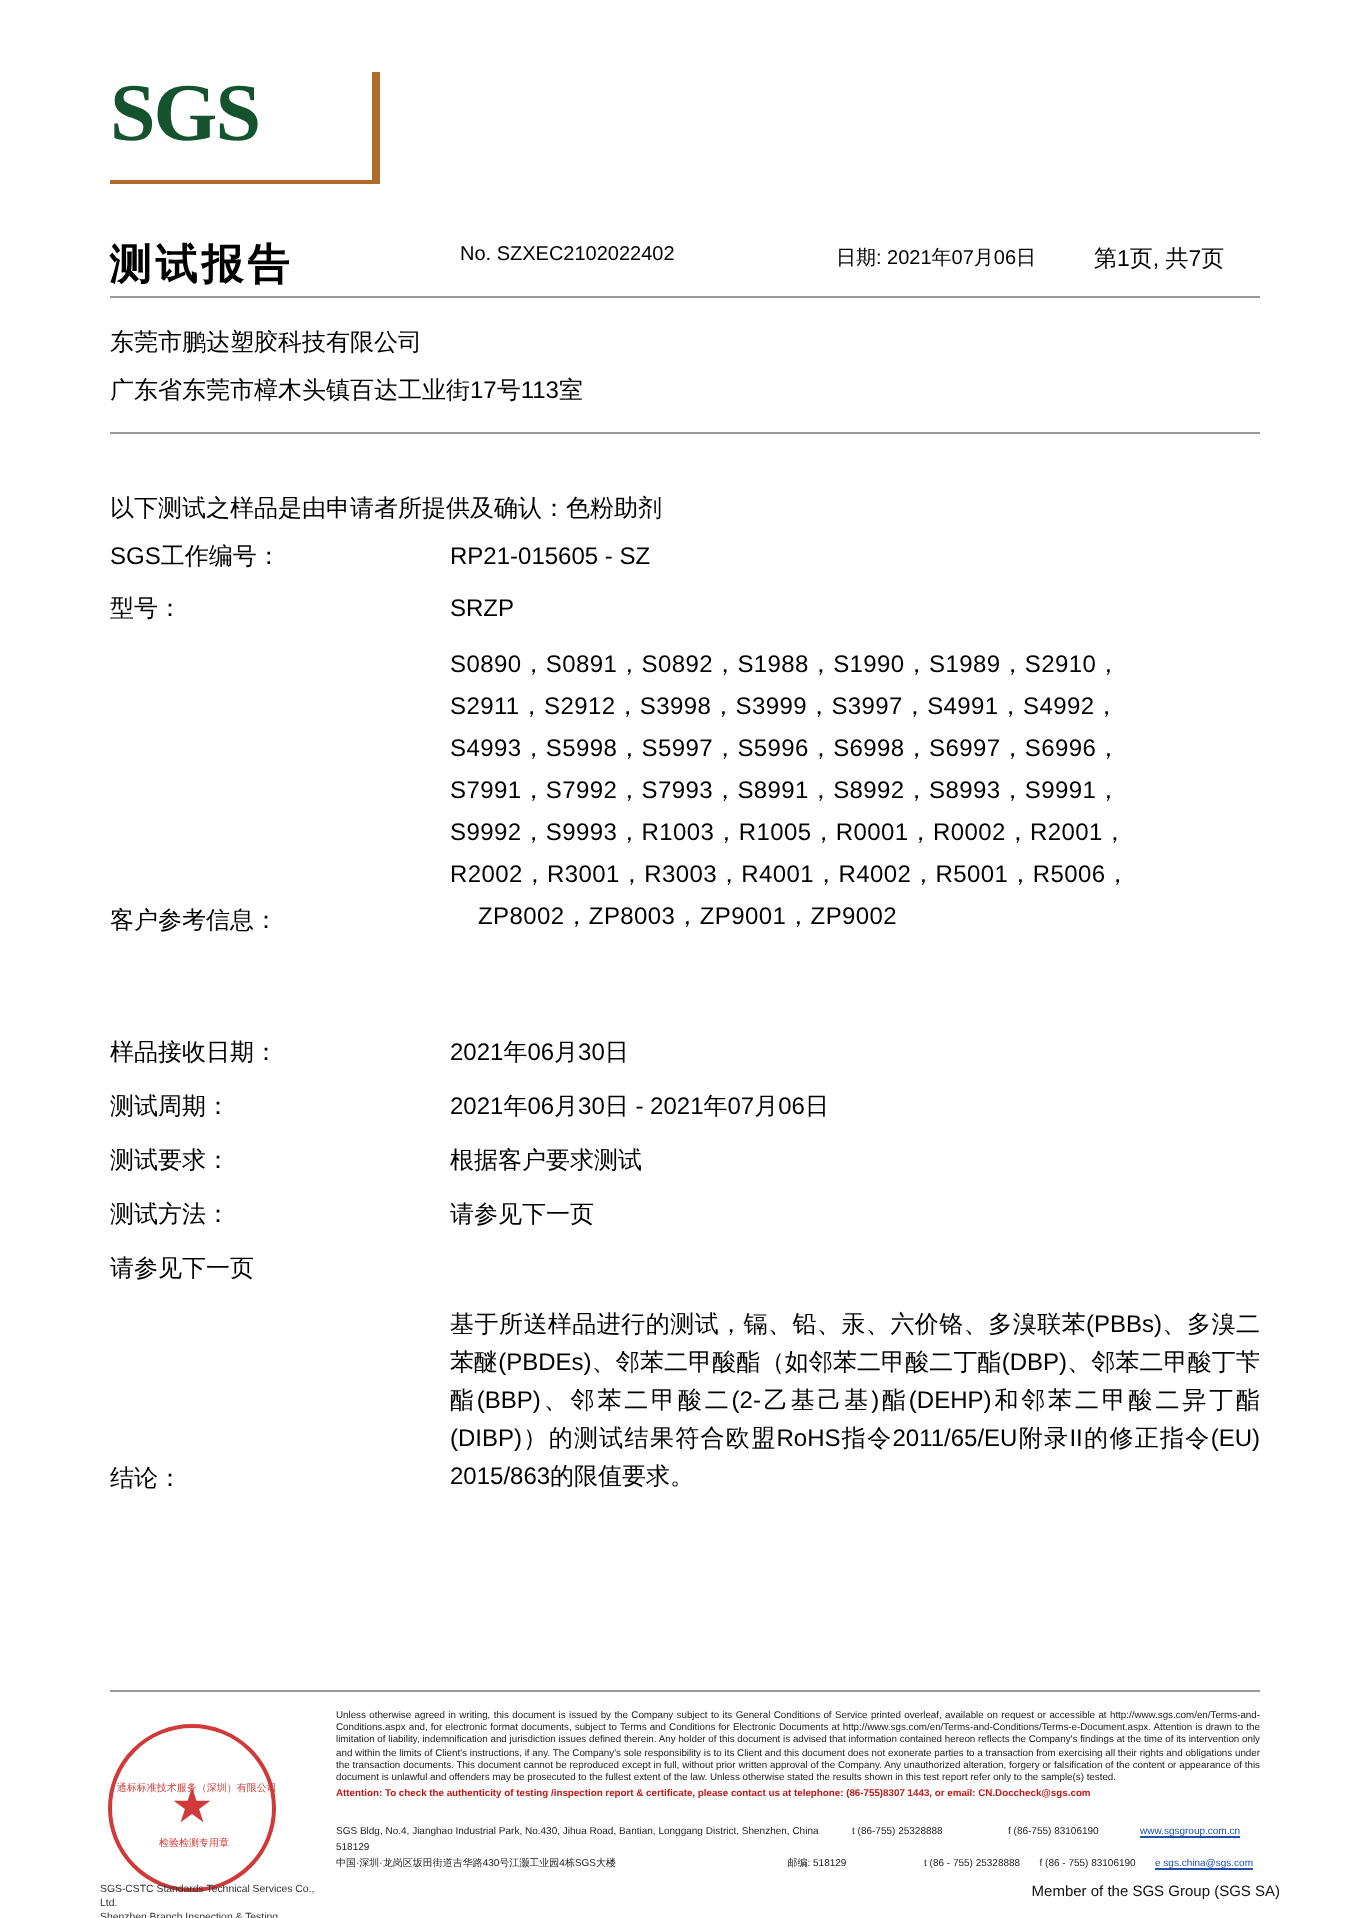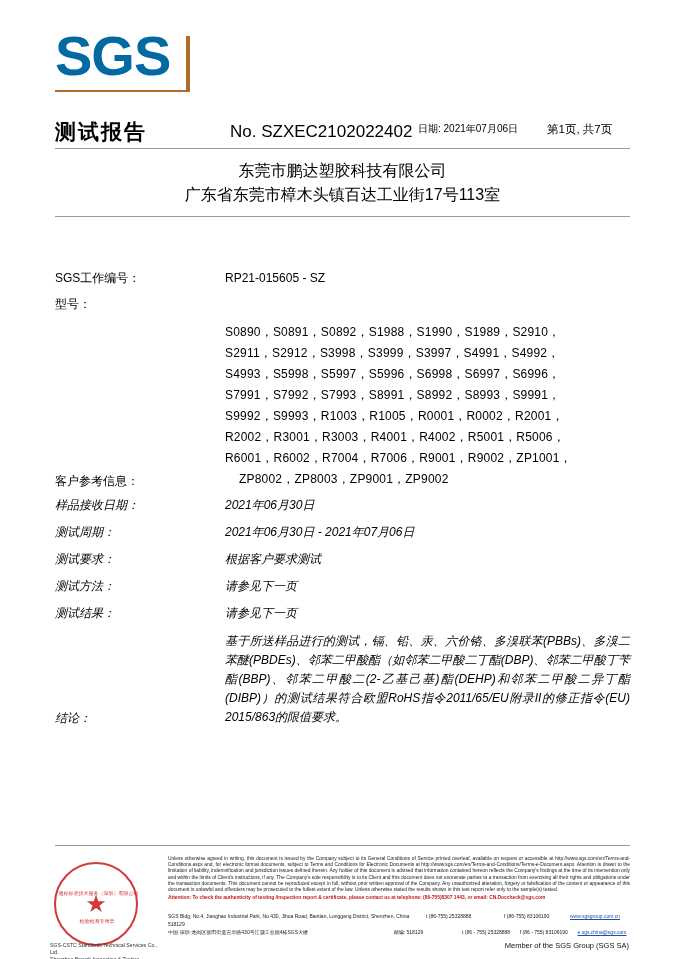--- a/index.html
+++ b/index.html
@@ -24,25 +24,25 @@
 
   
   .logo-wrap {
     position: absolute;
     left: 55px;
     top: 28px;
     width: 330px;
     height: 70px;
   }
   .sgs-logo {
-    font-family: Liberation Sans, sans-serif;
+    font-family: Liberation Serif, serif;
     font-weight: bold;
-    font-size: 56px;
+    font-size: 41px;
     letter-spacing: -1px;
-    color: #0369a1;
+    color: #14532d;
     line-height: 56px;
   }
   .logo-rule {
     position: absolute;
     left: 0;
     top: 62px;
     width: 134px;
     height: 2px;
     background: #b06a2c;
   }
@@ -68,21 +68,21 @@
     left: 0;
     top: 0;
     font-size: 21px;
     font-weight: bold;
     letter-spacing: 2px;
   }
   .doc-no {
     position: absolute;
     left: 175px;
     top: 4px;
-    font-size: 17px;
+    font-size: 10px;
   }
   .doc-date {
     position: absolute;
     left: 363px;
     top: 4px;
     font-size: 10px;
   }
   .doc-page {
     position: absolute;
     left: 492px;
@@ -97,23 +97,22 @@
     height: 1px;
     background: #9a9a9a;
   }
 
   
   .applicant {
     position: absolute;
     left: 55px;
     top: 160px;
     width: 575px;
-    font-size: 16px;
+    font-size: 12px;
     line-height: 22px;
-    text-align: center;
   }
   .applicant div { margin-bottom: 2px; }
 
   .applicant-rule {
     position: absolute;
     left: 55px;
     top: 216px;
     width: 575px;
     height: 1px;
     background: #9a9a9a;
@@ -151,24 +150,23 @@
   }
   .ref-lines div {
     line-height: 21px;
     letter-spacing: 0.2px;
   }
   .ref-lines div.indent { padding-left: 14px; }
 
   .fields-2 {
     position: absolute;
     left: 55px;
-    top: 497px;
+    top: 518px;
     width: 575px;
     font-size: 12px;
-    font-style: italic;
   }
   .fields-2 .field-row { margin-bottom: 10px; }
 
   .conclusion-text {
     line-height: 19px;
     text-align: justify;
   }
 
   
   .footer-rule {
@@ -271,21 +269,21 @@
   }
   .addr .row { display: flex; }
   .addr .c1 { width: 258px; }
   .addr .c2 { width: 78px; }
   .addr .c3 { width: 66px; }
   .addr .c4 { width: 60px; }
   .addr .blue { color: #1f4fa8; text-decoration: underline; }
 
   .member {
     position: absolute;
-    right: 48px;
+    right: 37px;
     top: 941px;
     font-size: 7.5px;
     color: #111;
   }
 </style>
 </head>
 <body>
 
 <div class="page">
 
@@ -302,39 +300,40 @@
     <div class="doc-page">第1页, 共7页</div>
   </div>
   <div class="title-underline"></div>
 
   <div class="applicant">
     <div>东莞市鹏达塑胶科技有限公司</div>
     <div>广东省东莞市樟木头镇百达工业街17号113室</div>
   </div>
   <div class="applicant-rule"></div>
 
+  <div class="sample-statement">以下测试之样品是由申请者所提供及确认：色粉助剂</div>
 
   <div class="fields">
     <div class="field-row">
       <div class="field-label">SGS工作编号：</div>
       <div class="field-value">RP21-015605 - SZ</div>
     </div>
     <div class="field-row">
       <div class="field-label">型号：</div>
+      <div class="field-value">SRZP</div>
     </div>
     <div class="field-row">
       <div class="field-label">客户参考信息：</div>
       <div class="field-value ref-lines">
         <div>S0890，S0891，S0892，S1988，S1990，S1989，S2910，</div>
         <div>S2911，S2912，S3998，S3999，S3997，S4991，S4992，</div>
         <div>S4993，S5998，S5997，S5996，S6998，S6997，S6996，</div>
         <div>S7991，S7992，S7993，S8991，S8992，S8993，S9991，</div>
         <div>S9992，S9993，R1003，R1005，R0001，R0002，R2001，</div>
         <div>R2002，R3001，R3003，R4001，R4002，R5001，R5006，</div>
-        <div>R6001，R6002，R7004，R7006，R9001，R9002，ZP1001，</div>
         <div class="indent">ZP8002，ZP8003，ZP9001，ZP9002</div>
       </div>
     </div>
   </div>
 
   <div class="fields-2">
     <div class="field-row">
       <div class="field-label">样品接收日期：</div>
       <div class="field-value">2021年06月30日</div>
     </div>
@@ -344,21 +343,20 @@
     </div>
     <div class="field-row">
       <div class="field-label">测试要求：</div>
       <div class="field-value">根据客户要求测试</div>
     </div>
     <div class="field-row">
       <div class="field-label">测试方法：</div>
       <div class="field-value">请参见下一页</div>
     </div>
     <div class="field-row">
-      <div class="field-label">测试结果：</div>
       <div class="field-value">请参见下一页</div>
     </div>
     <div class="field-row">
       <div class="field-label">结论：</div>
       <div class="field-value conclusion-text">基于所送样品进行的测试，镉、铅、汞、六价铬、多溴联苯(PBBs)、多溴二苯醚(PBDEs)、邻苯二甲酸酯（如邻苯二甲酸二丁酯(DBP)、邻苯二甲酸丁苄酯(BBP)、邻苯二甲酸二(2-乙基己基)酯(DEHP)和邻苯二甲酸二异丁酯(DIBP)）的测试结果符合欧盟RoHS指令2011/65/EU附录II的修正指令(EU) 2015/863的限值要求。</div>
     </div>
   </div>
 
   <div class="footer-rule"></div>
 

